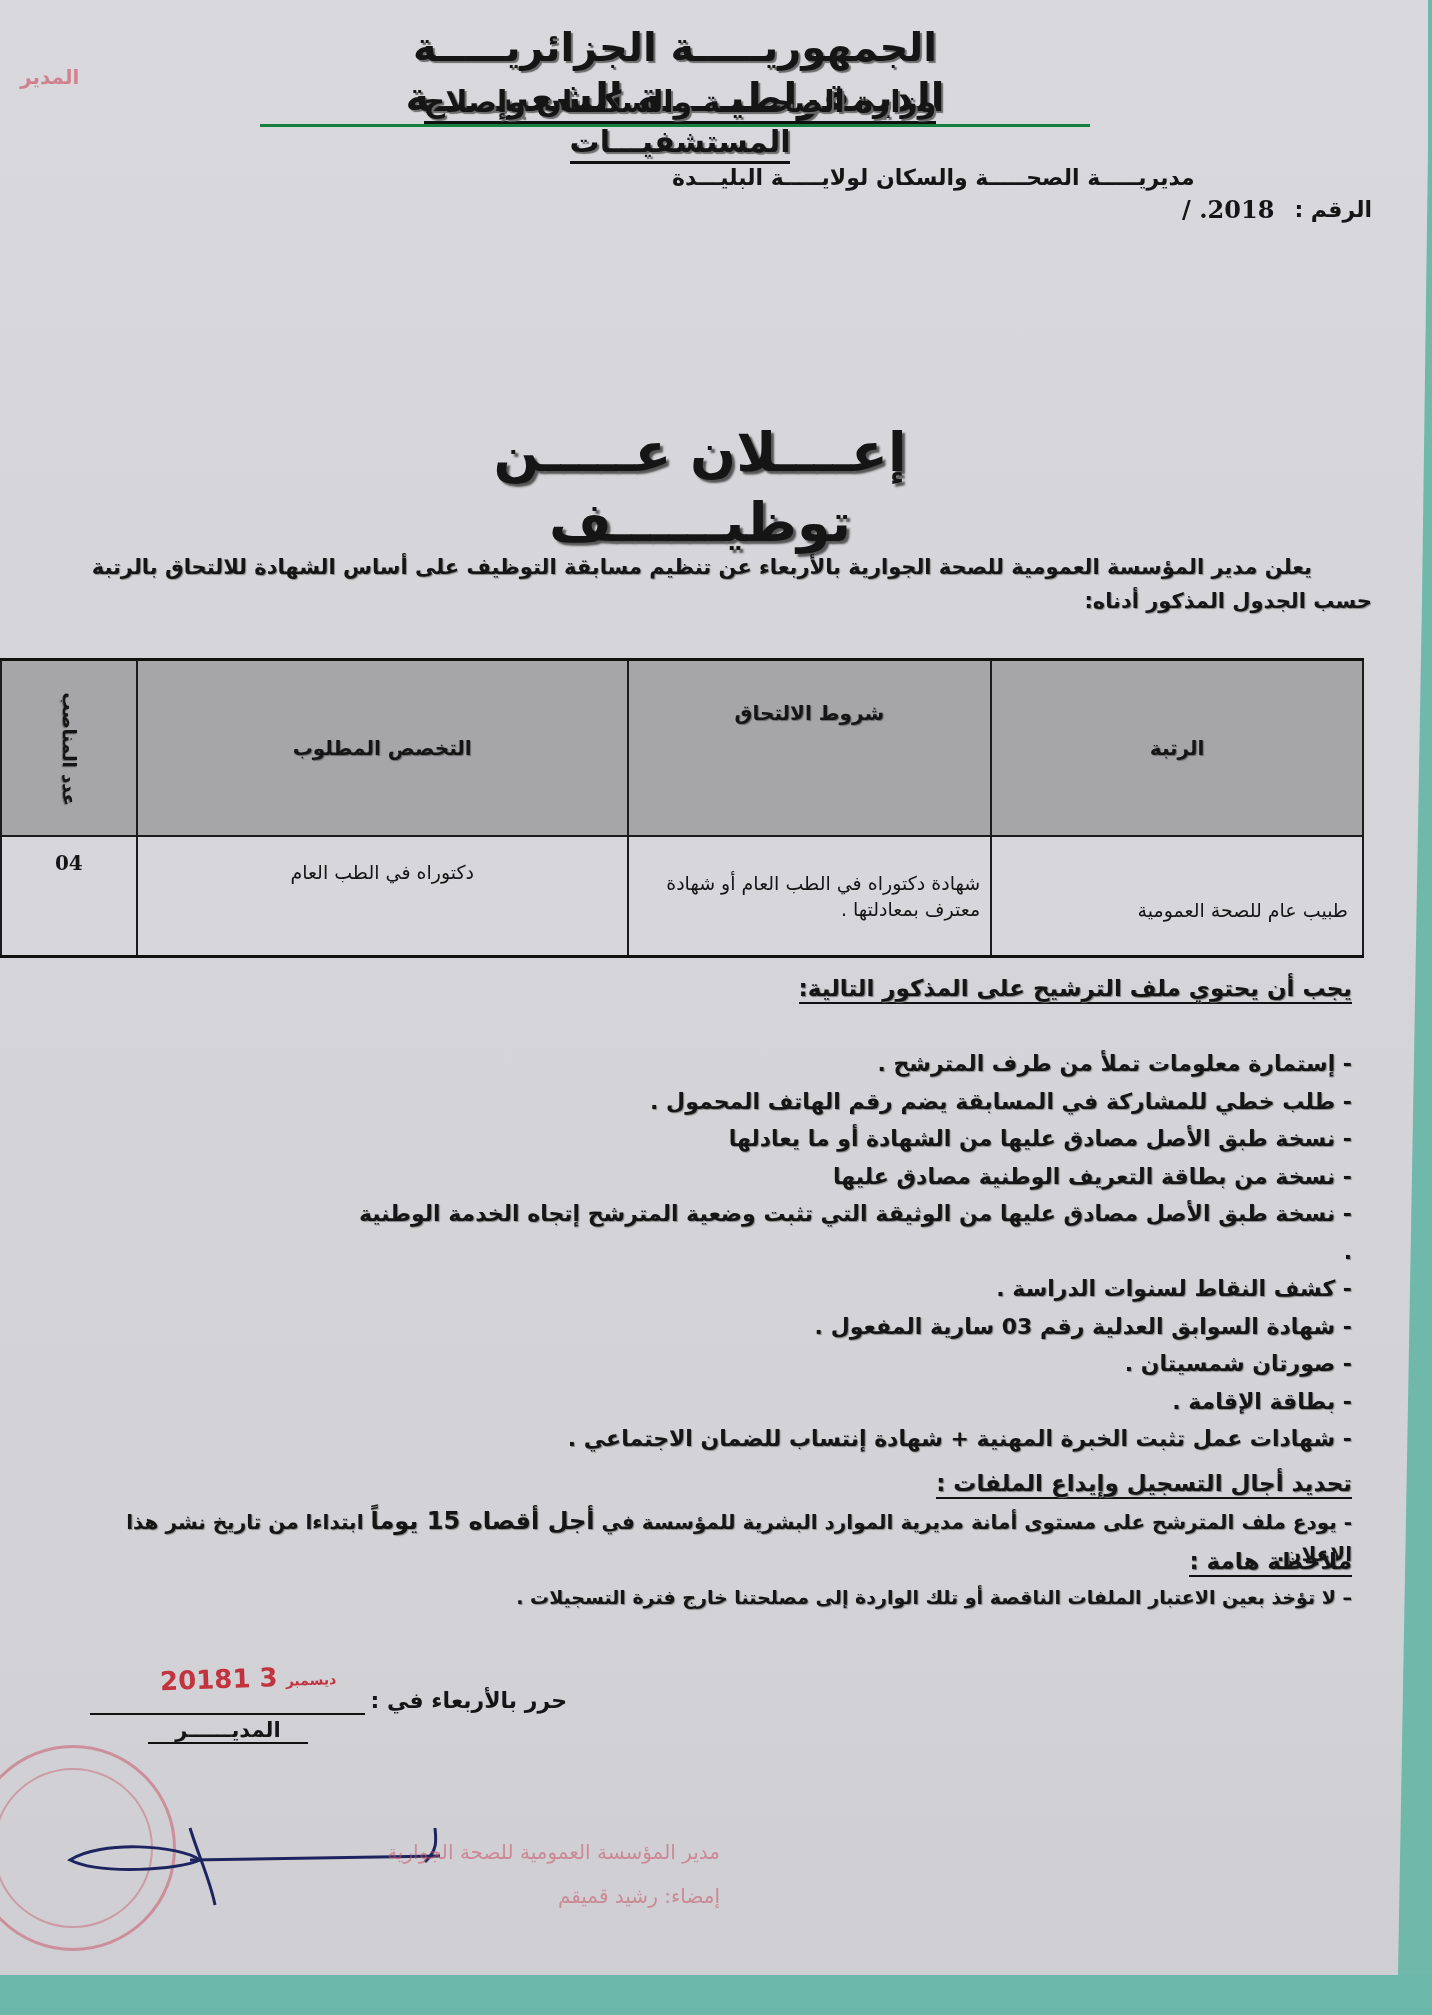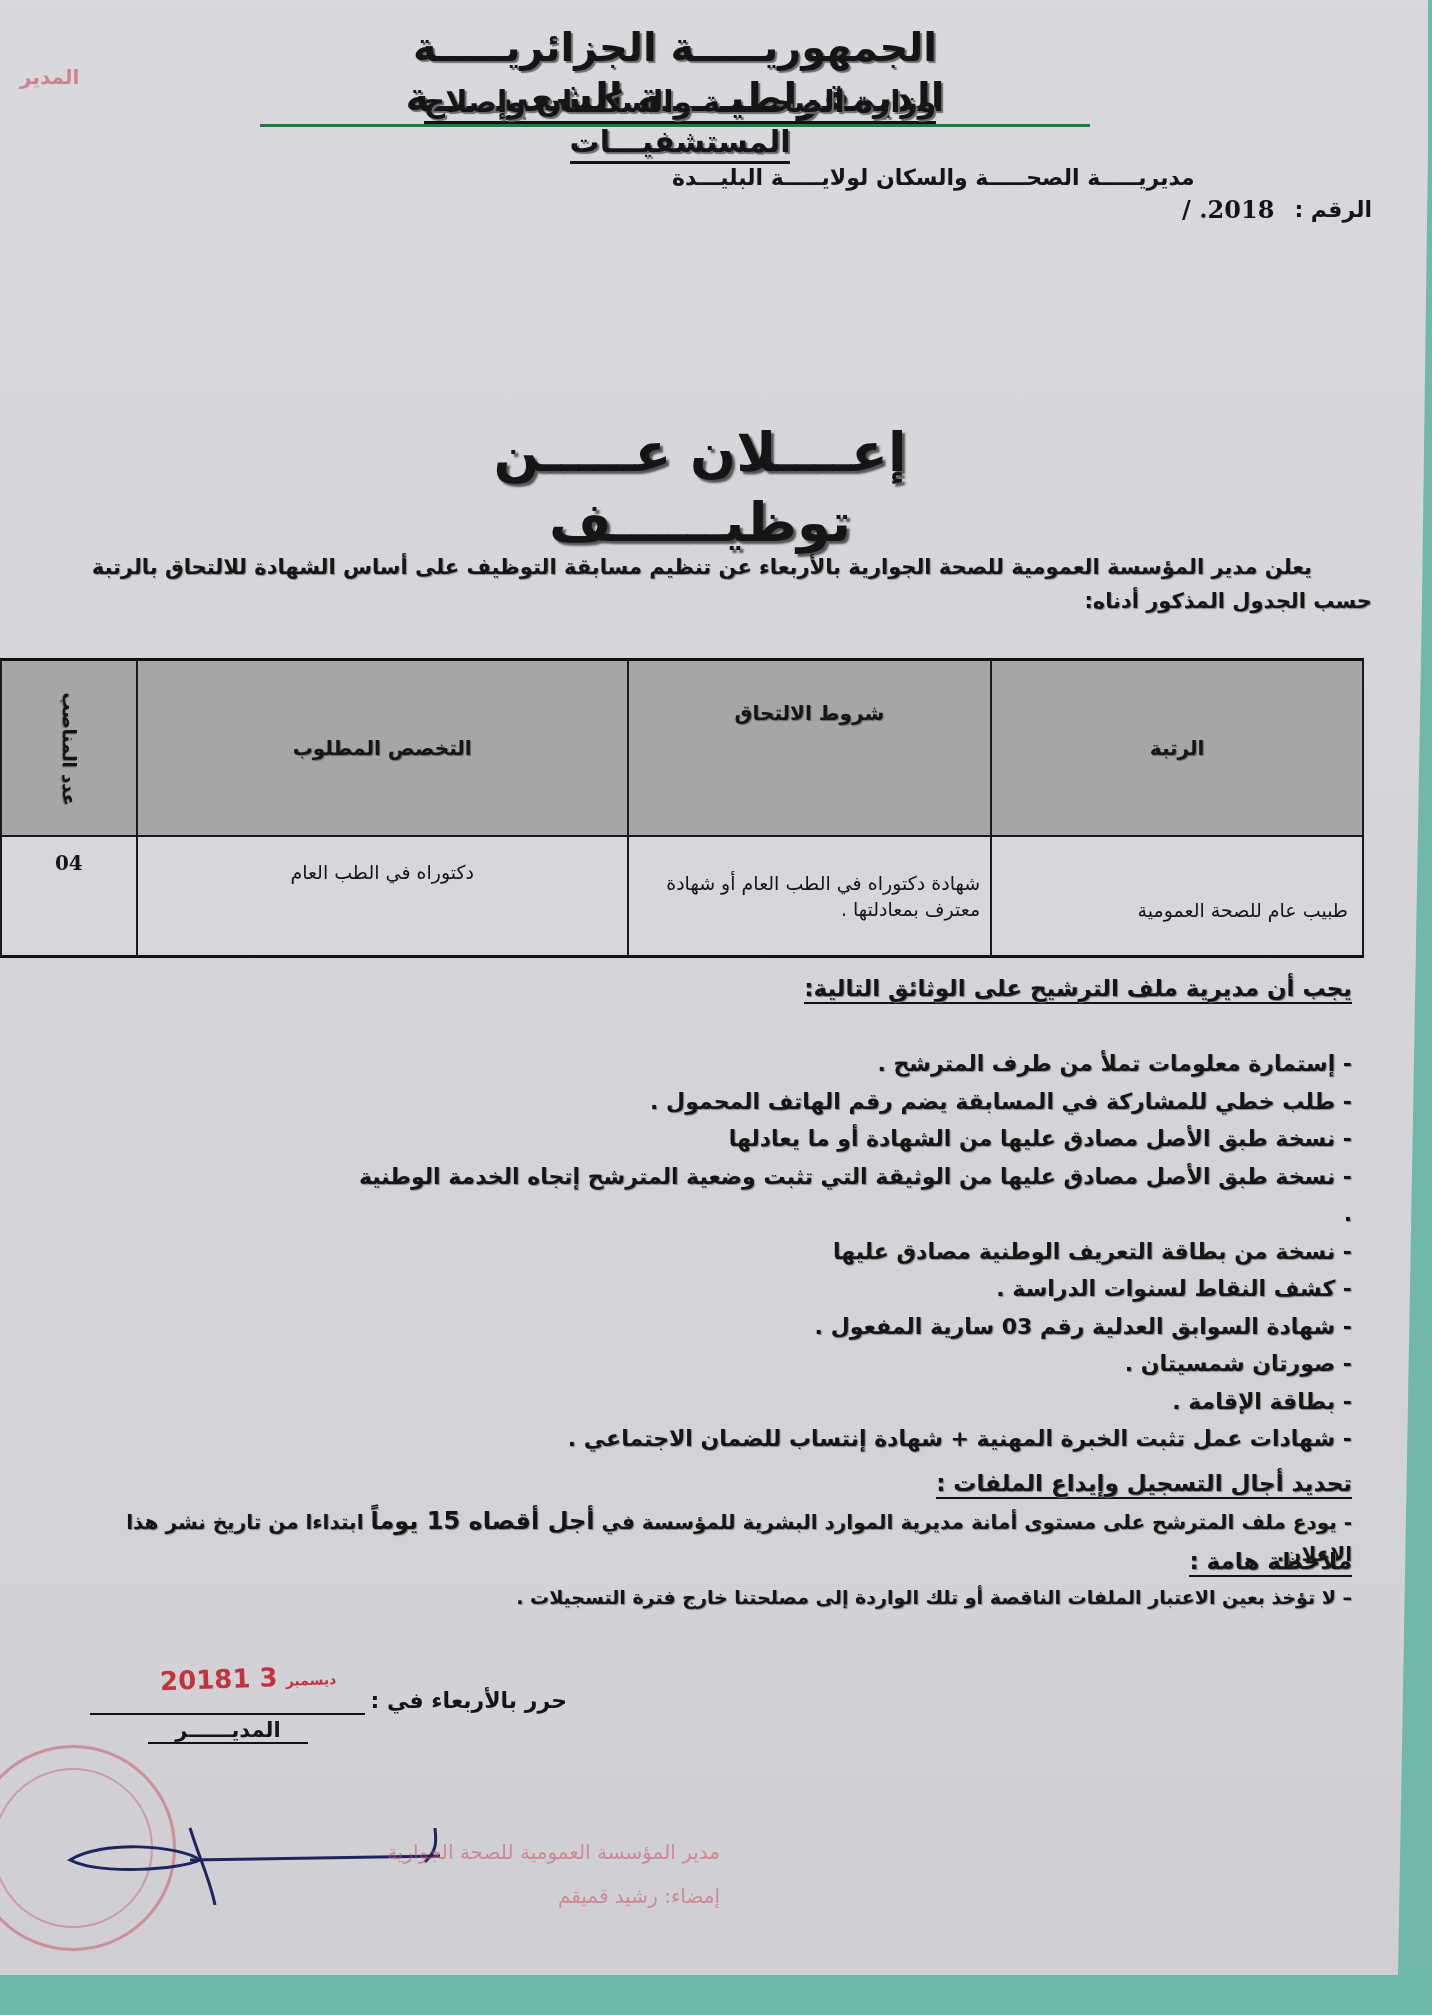--- a/index.html
+++ b/index.html
@@ -250,27 +250,27 @@
   </tr>
   <tr>
     <td class="cell-rank">طبيب عام للصحة العمومية</td>
     <td class="cell-cond">شهادة دكتوراه في الطب العام  أو شهادة معترف بمعادلتها .</td>
     <td class="cell-spec">دكتوراه في الطب العام</td>
     <td class="cell-count">04</td>
   </tr>
 </tbody>
   </table>
 
-<div class="abs sec-title docs-title"><span>يجب أن مديرية ملف الترشيح على الوثائق التالية:</span></div>
+<div class="abs sec-title docs-title"><span>يجب أن يحتوي ملف الترشيح على المذكور التالية:</span></div>
 <ul class="docs">
   <li>إستمارة معلومات تملأ من طرف المترشح .</li>
   <li>طلب خطي للمشاركة في المسابقة يضم رقم الهاتف المحمول .</li>
   <li>نسخة طبق الأصل مصادق عليها من الشهادة أو ما يعادلها</li>
+  <li>نسخة من بطاقة التعريف الوطنية مصادق عليها</li>
   <li>نسخة طبق الأصل مصادق عليها من الوثيقة التي تثبت وضعية المترشح إتجاه الخدمة الوطنية .</li>
-  <li>نسخة من بطاقة التعريف الوطنية مصادق عليها</li>
   <li>كشف النقاط لسنوات الدراسة .</li>
   <li>شهادة السوابق العدلية رقم 03 سارية المفعول .</li>
   <li>صورتان شمسيتان .</li>
   <li>بطاقة الإقامة .</li>
   <li>شهادات عمل تثبت الخبرة المهنية + شهادة إنتساب للضمان الاجتماعي .</li>
 </ul>
 
 <div class="abs sec-title deadline-title"><span>تحديد أجال التسجيل وإيداع الملفات :</span></div>
 <div class="abs deadline-text">
   <span>- يودع ملف المترشح على مستوى أمانة مديرية الموارد البشرية للمؤسسة في </span><span class="big">أجل أقصاه 15 يوماً</span><span> ابتداءا من تاريخ نشر هذا الإعلان.</span>

